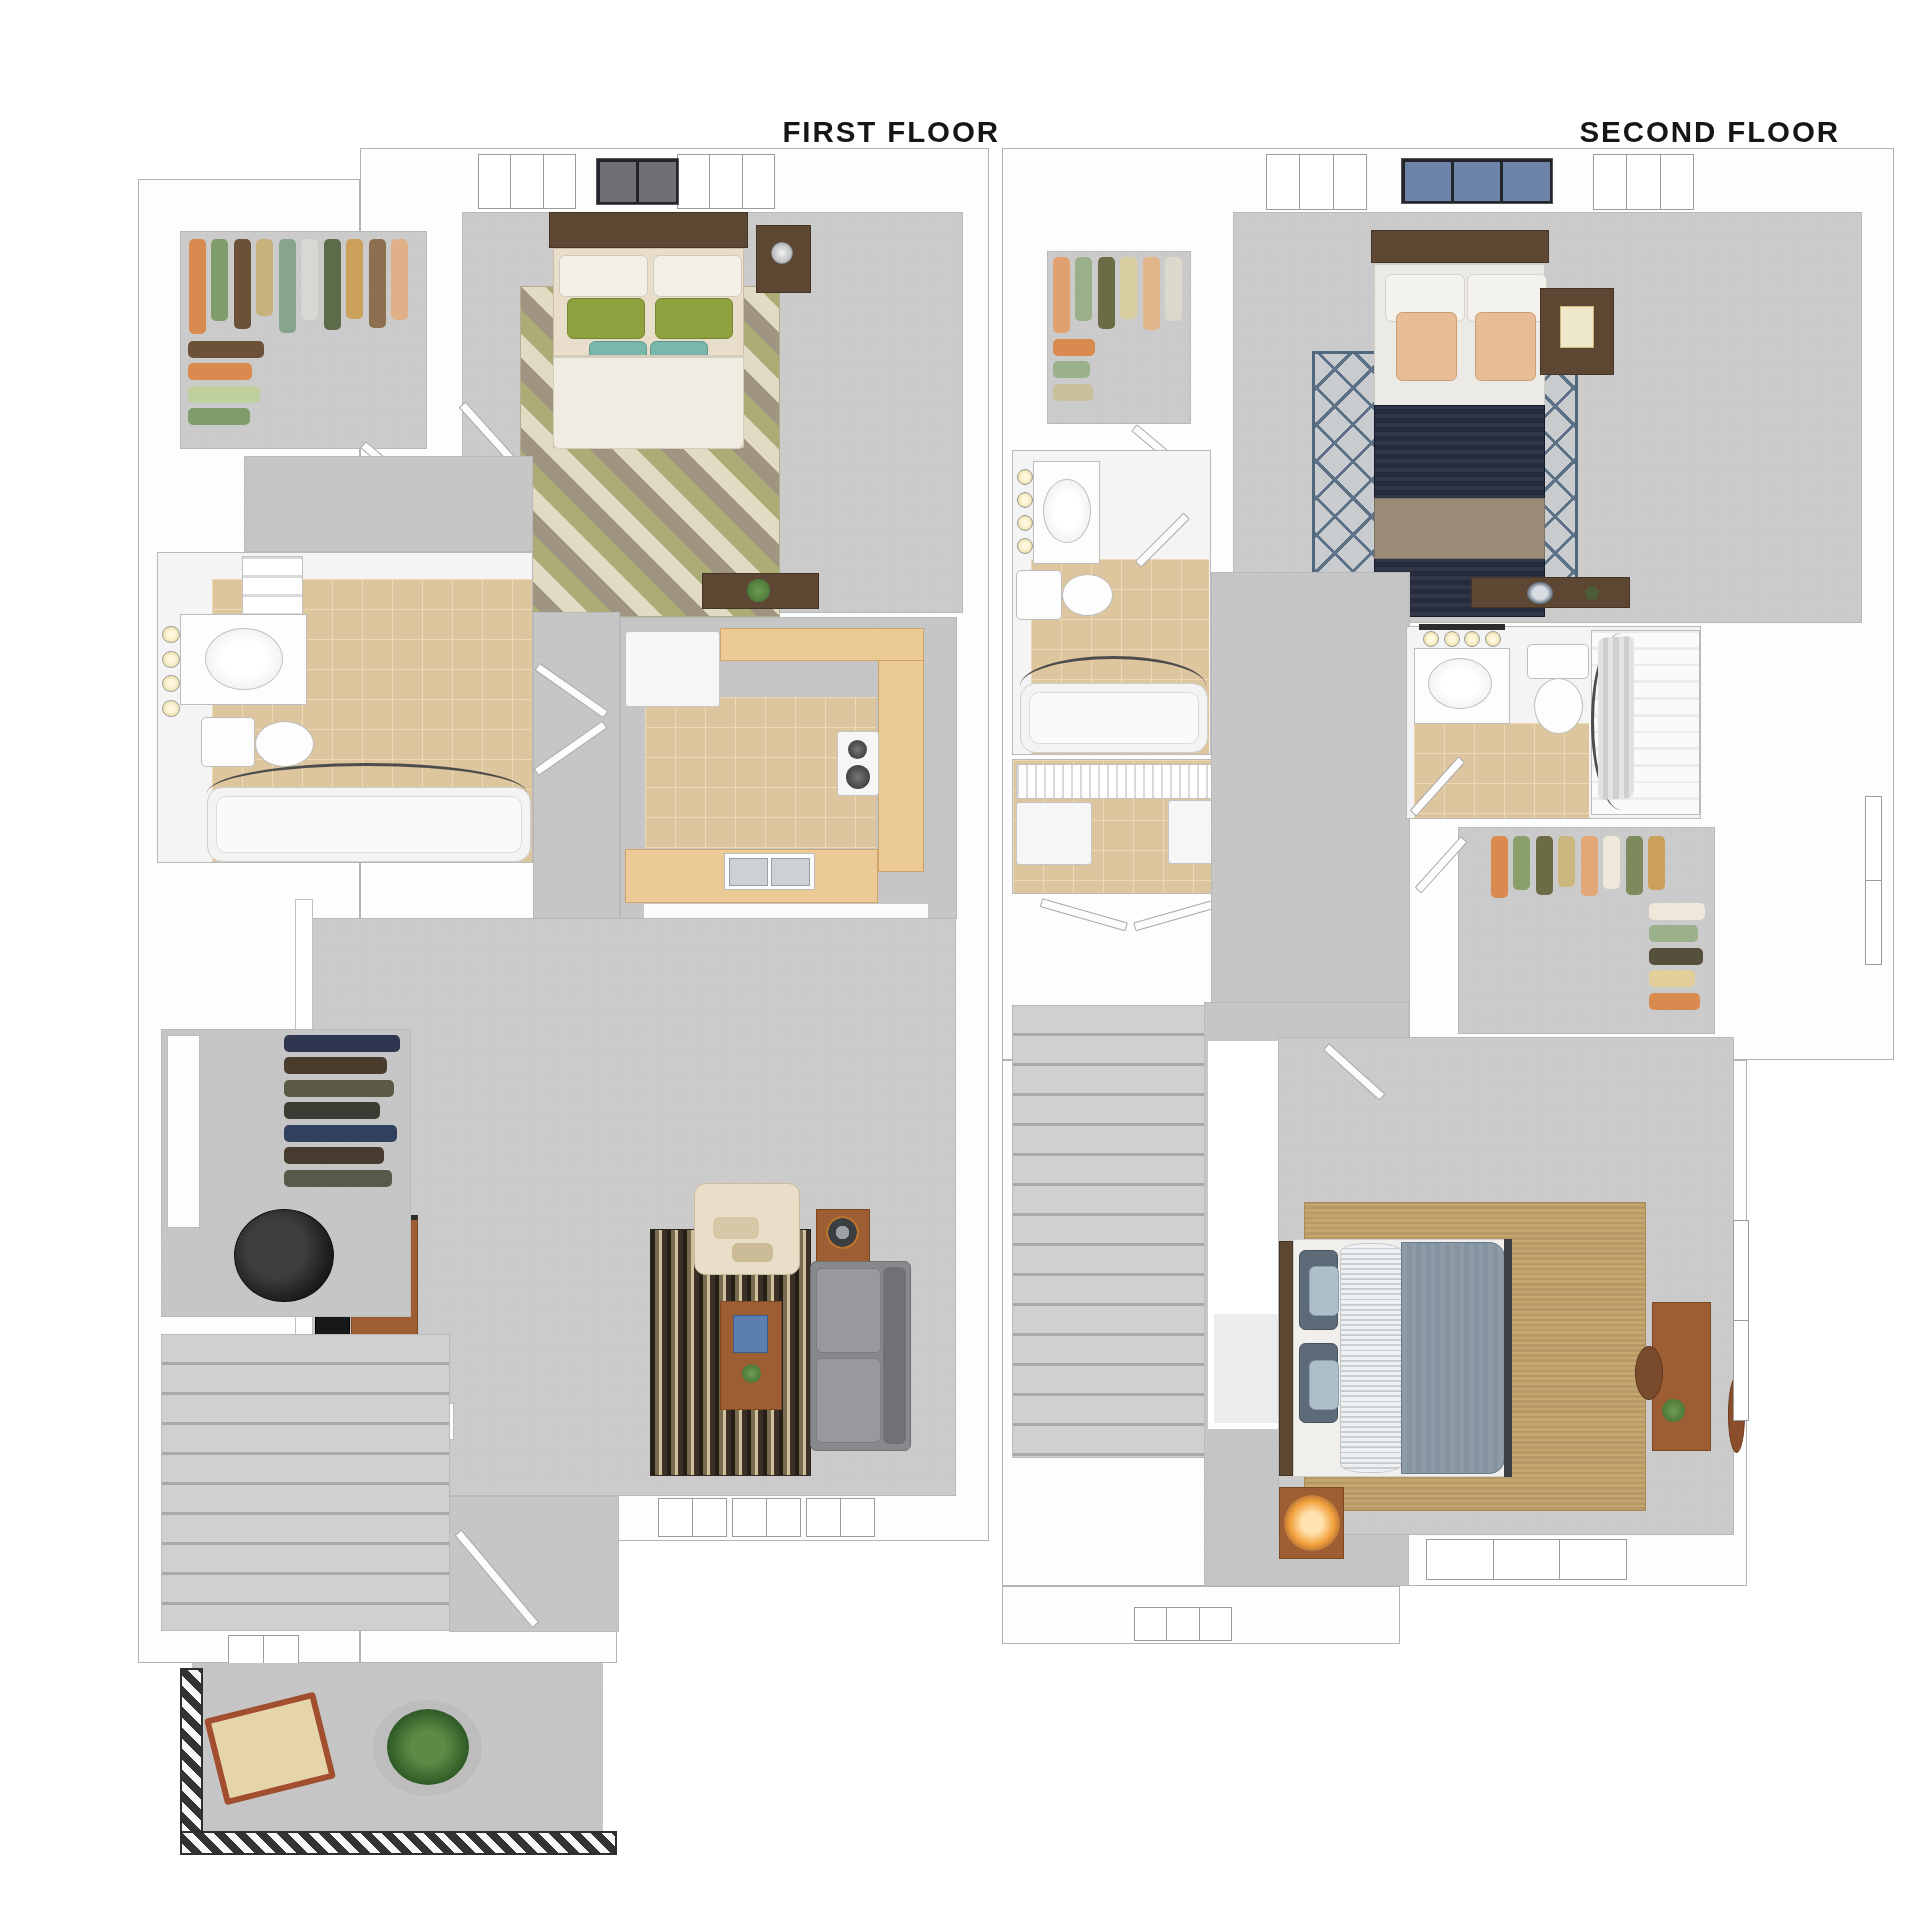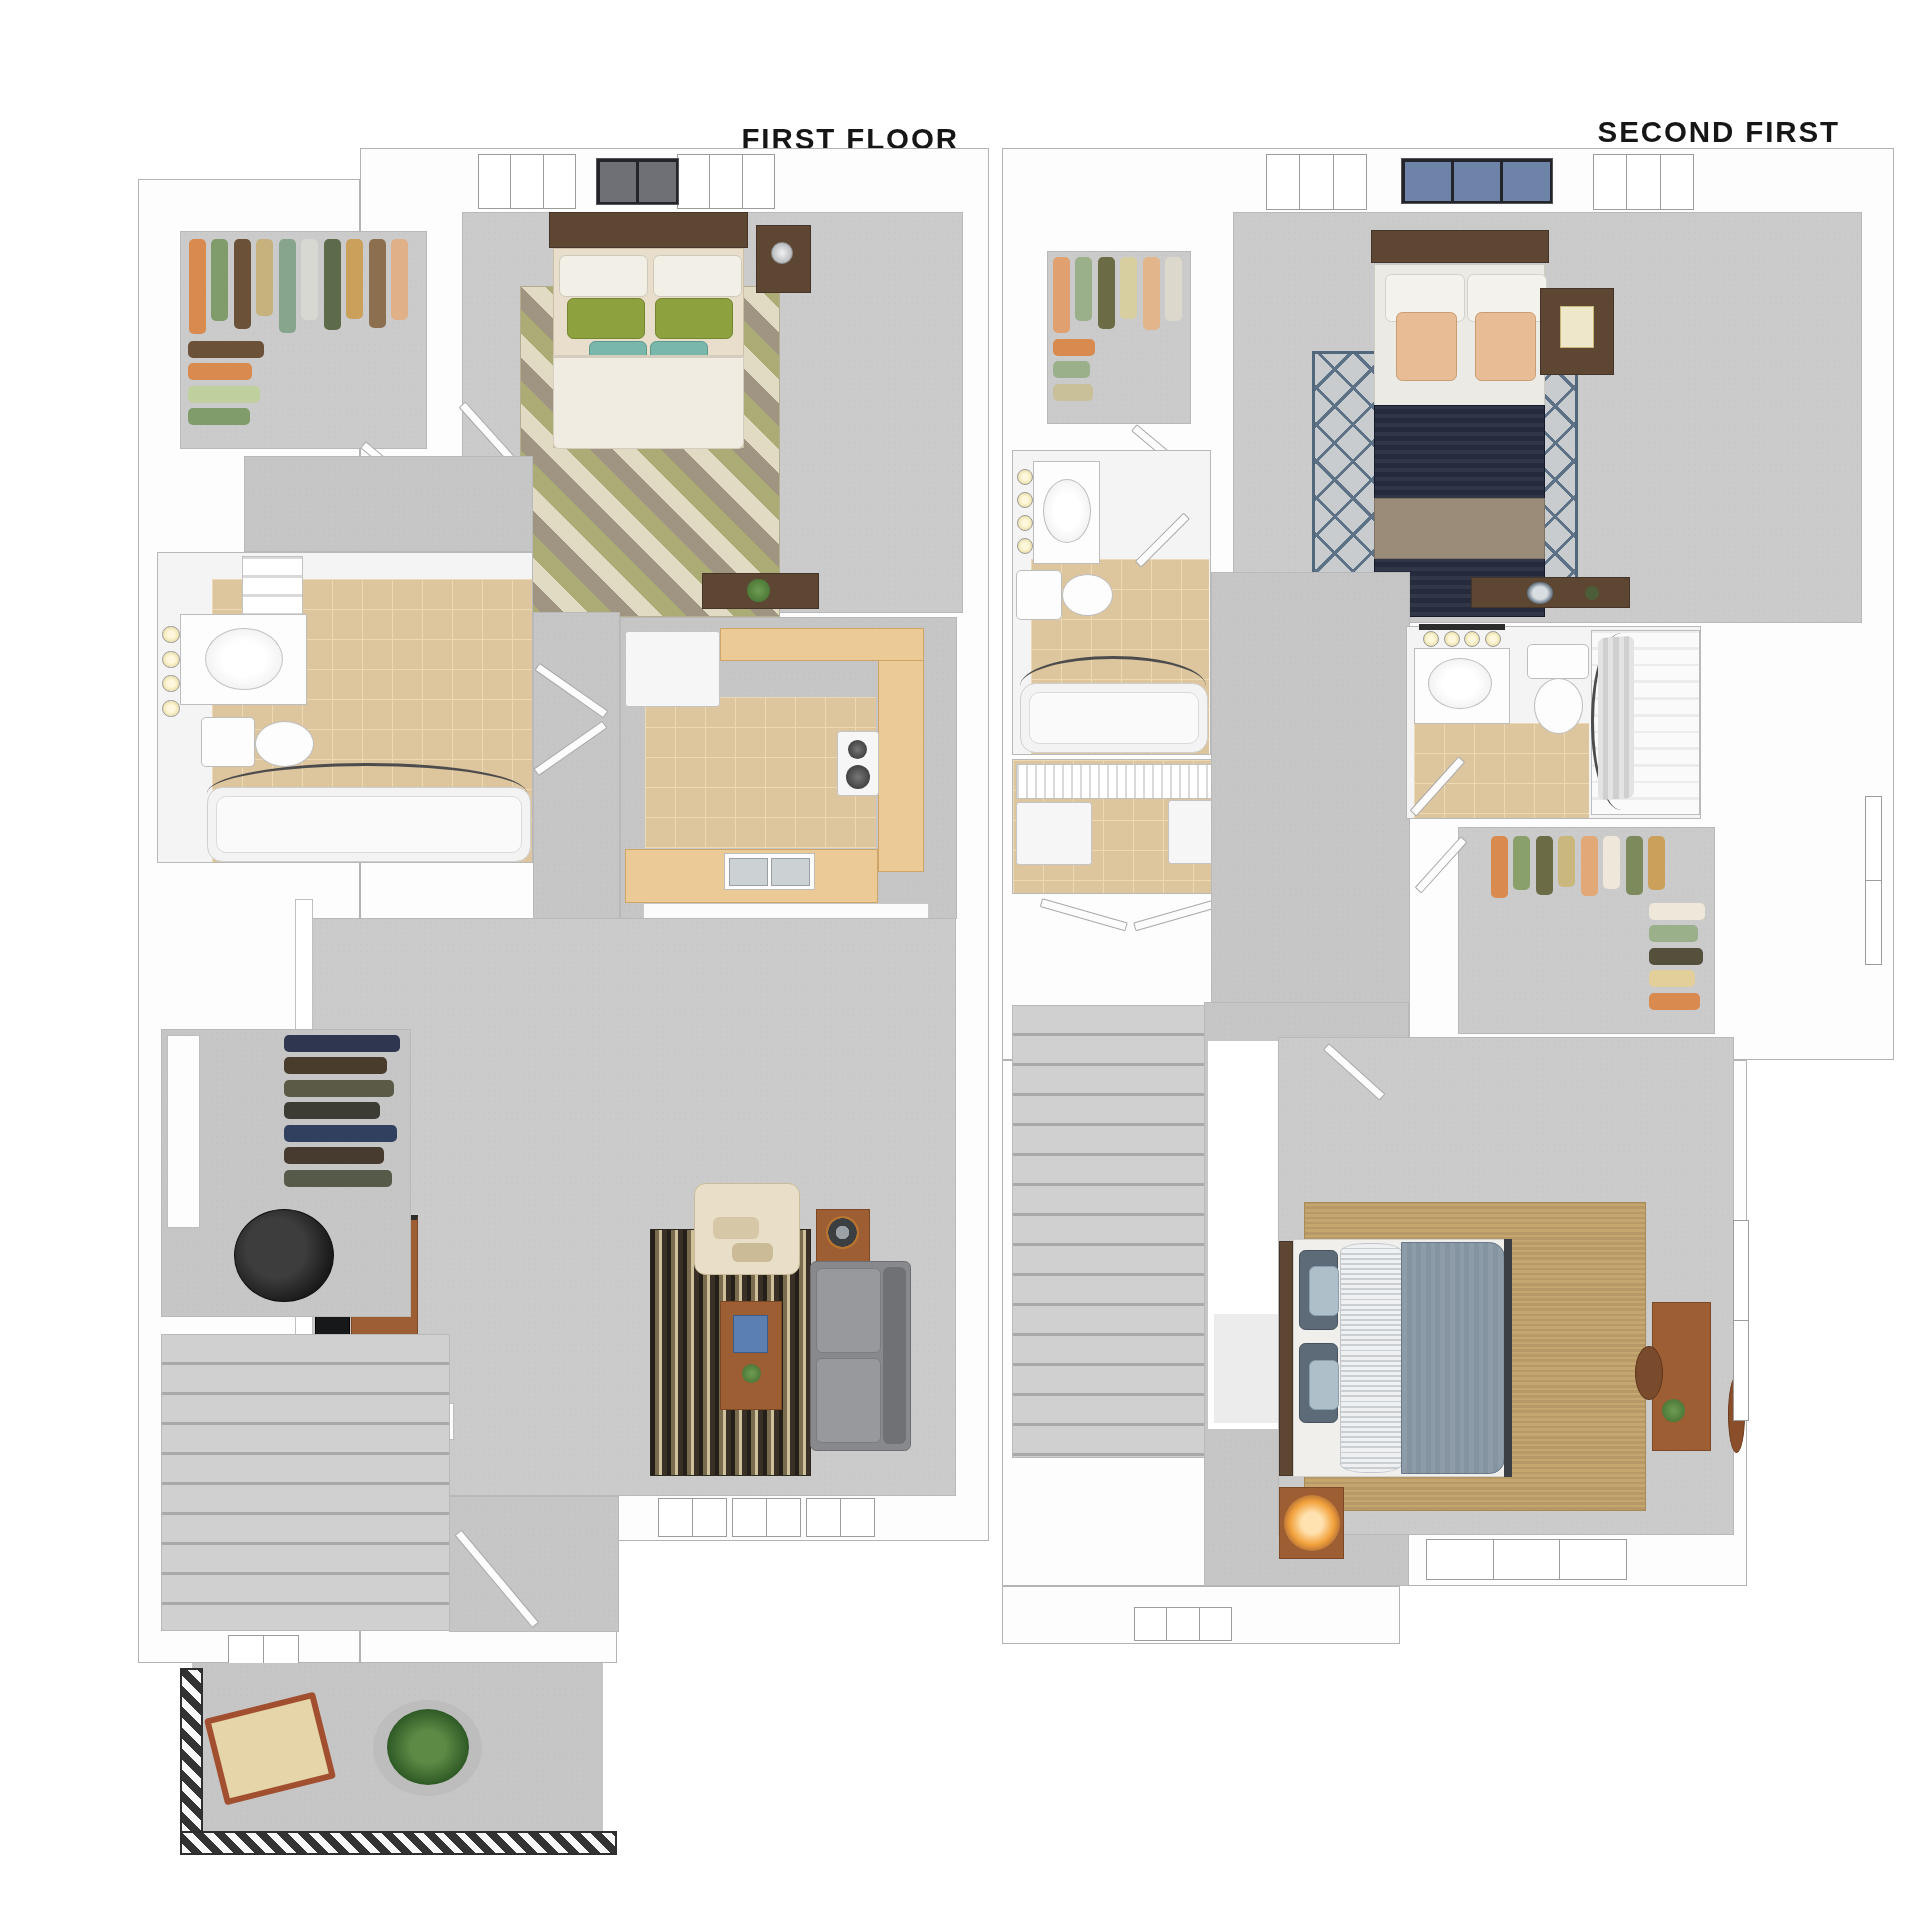--- a/index.html
+++ b/index.html
@@ -51,22 +51,22 @@
   .wheater{position:absolute;background:radial-gradient(circle at 42% 42%,#3d3d3d 0 38%,#141414 78%);border:1.9px solid #0d0d0d;border-radius:50%;}
   .glow{position:absolute;background:radial-gradient(#ffe2b0 0 26%,#f2a13c 55%,rgba(242,161,60,.2) 76%,transparent 80%);border-radius:50%;}
   .shelfband{position:absolute;background:#fff;border:1.3px solid #c2c2c2;background-image:repeating-linear-gradient(90deg,#d9d9d9 0 1.9px,transparent 1.9px 9px);}
   .pillow{position:absolute;border-radius:6.4px;}
 </style>
 </head>
 <body>
 
 <div id="canvas">
 
-  <div class="label" style="left:664px;top:117px;width:295px;margin-top:7px;">FIRST FLOOR</div>
-  <div class="label" style="left:1541px;top:117px;width:299px;">SECOND FIRST</div>
+  <div class="label" style="left:705px;top:117px;width:295px;">FIRST FLOOR</div>
+  <div class="label" style="left:1541px;top:117px;width:299px;">SECOND FLOOR</div>
 
   <div class="abs" style="left:138px;top:148px;width:851px;height:1515px;">
 
     <div class="bldg" style="left:0;top:31px;width:222px;height:1484px;"></div>
     <div class="bldg" style="left:222px;top:0;width:629px;height:1393px;"></div>
     <div class="bldg" style="left:222px;top:1393px;width:257px;height:122px;"></div>
 
     <div class="rm carpet" style="left:42px;top:83px;width:247px;height:218px;"></div>
     <div class="shirt-row" style="left:51px;top:91px;">
       <span style="height:95px;background:#d98a4e"></span>

